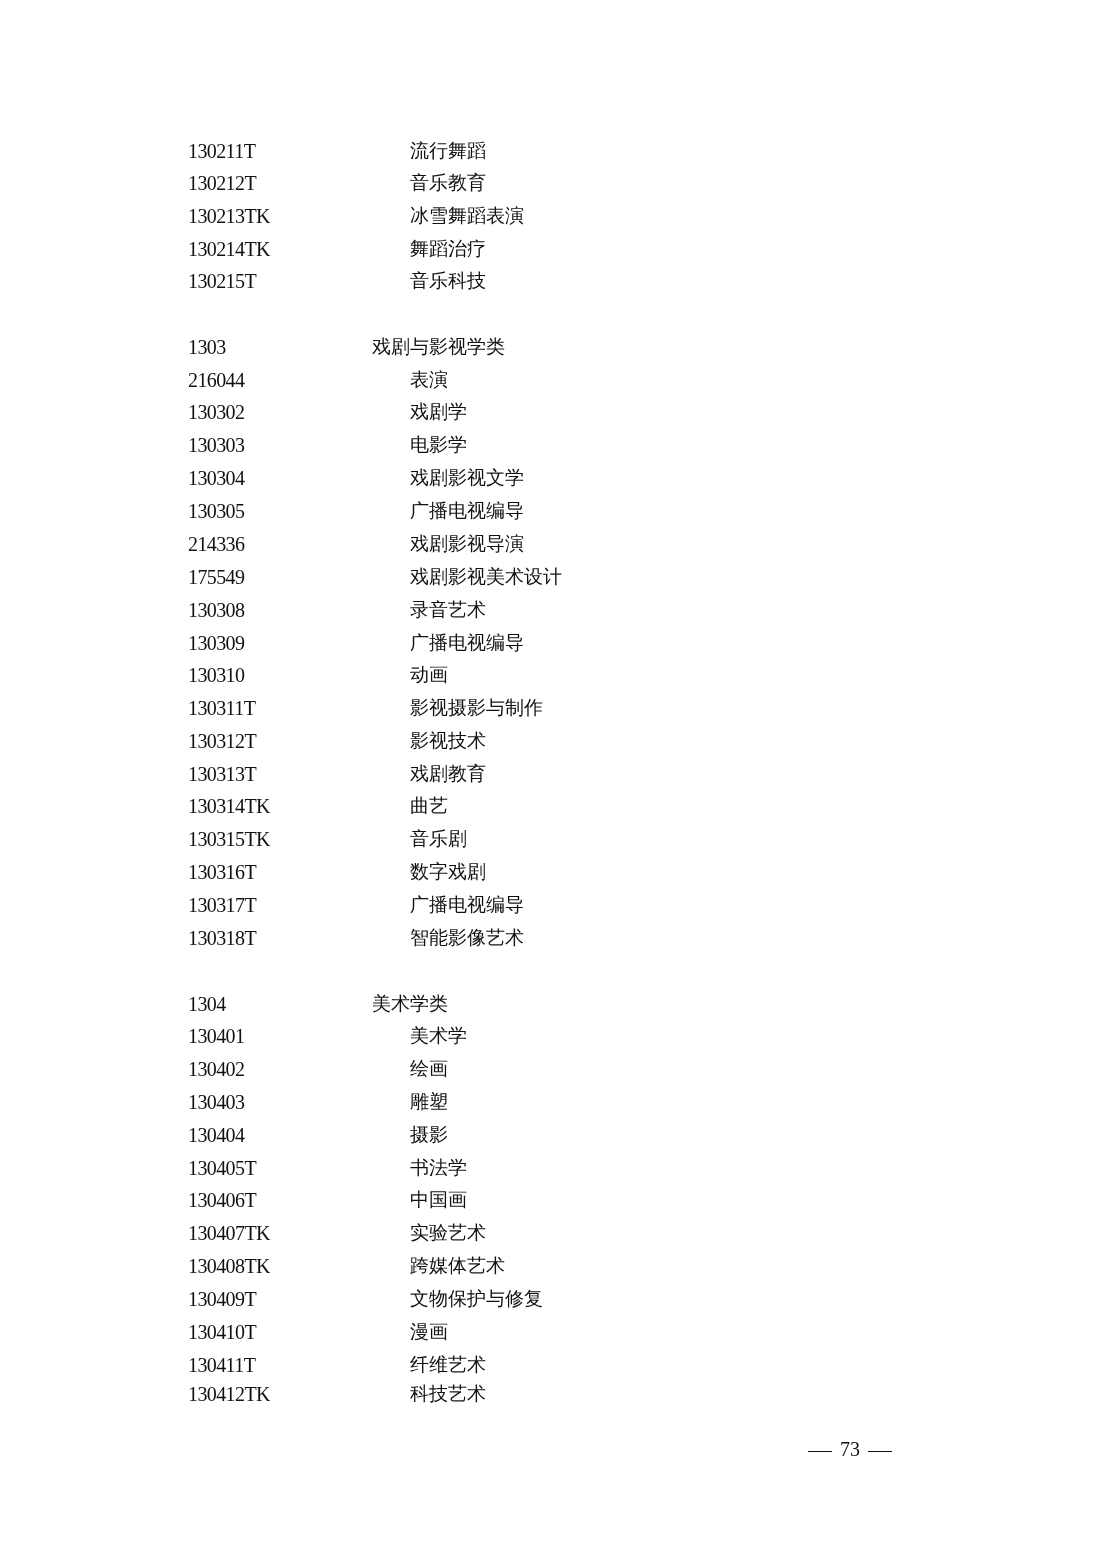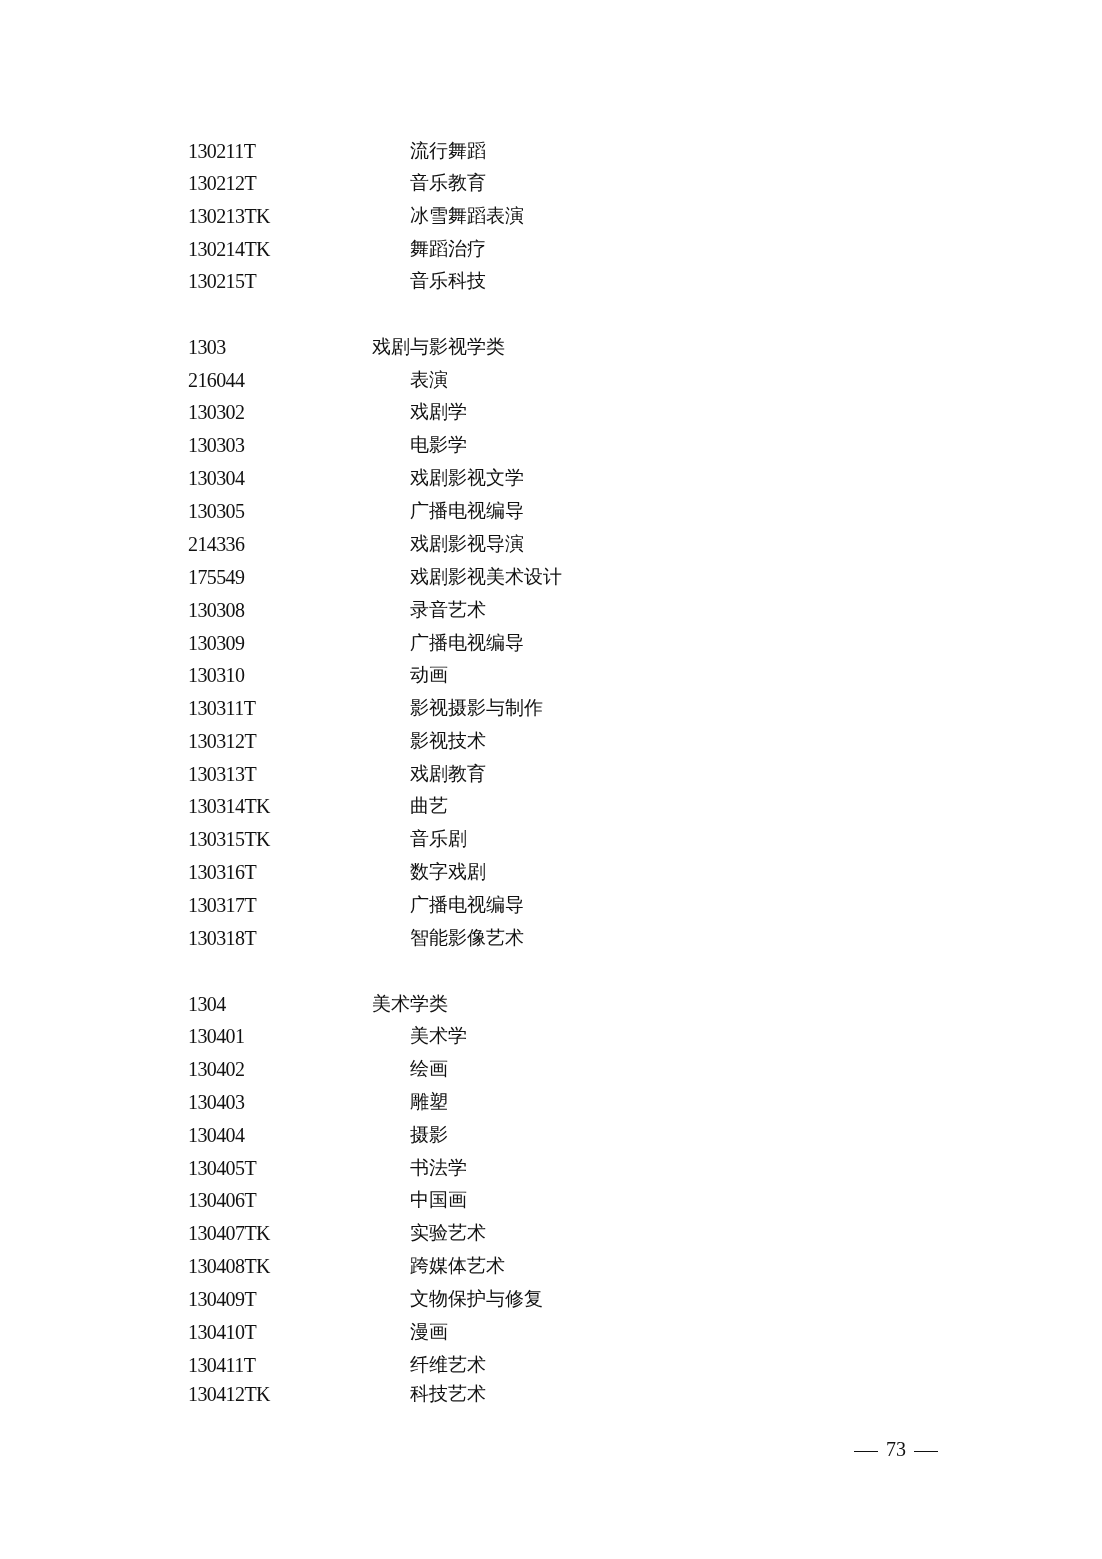--- a/index.html
+++ b/index.html
@@ -1,21 +1,21 @@
 <!DOCTYPE html>
 <html><head>
   <meta charset="utf-8">
   <style>
     html, body { margin: 0; padding: 0; background: #ffffff; }
     body { width: 1102px; height: 1559px; position: relative; overflow: hidden; color: #111111; }
     .row { position: absolute; left: 0; height: 30px; line-height: 30px; white-space: nowrap; }
     .code { position: absolute; left: 188px; font-family: Liberation Serif, serif; font-size: 20px; letter-spacing: -0.6px; }
     .name { position: absolute; left: 410px; font-family: Liberation Serif, serif; font-size: 19px; }
     .row.category .name { left: 372px; }
-    .page-number { position: absolute; left: 846px; top: 1438px; font-family: "Liberation Serif", serif; font-size: 20px; white-space: nowrap; }
+    .page-number { position: absolute; left: 800px; top: 1438px; font-family: "Liberation Serif", serif; font-size: 20px; white-space: nowrap; }
     .dash { display: inline-block; width: 24px; height: 1px; background: #111; vertical-align: middle; margin: 0 8px; }
   </style>
 </head>
 <body>
 
 <div>
   <div class="row" style="top:136px">
       <span class="code">130211T</span>
       <span class="name">流行舞蹈</span>
     </div>

